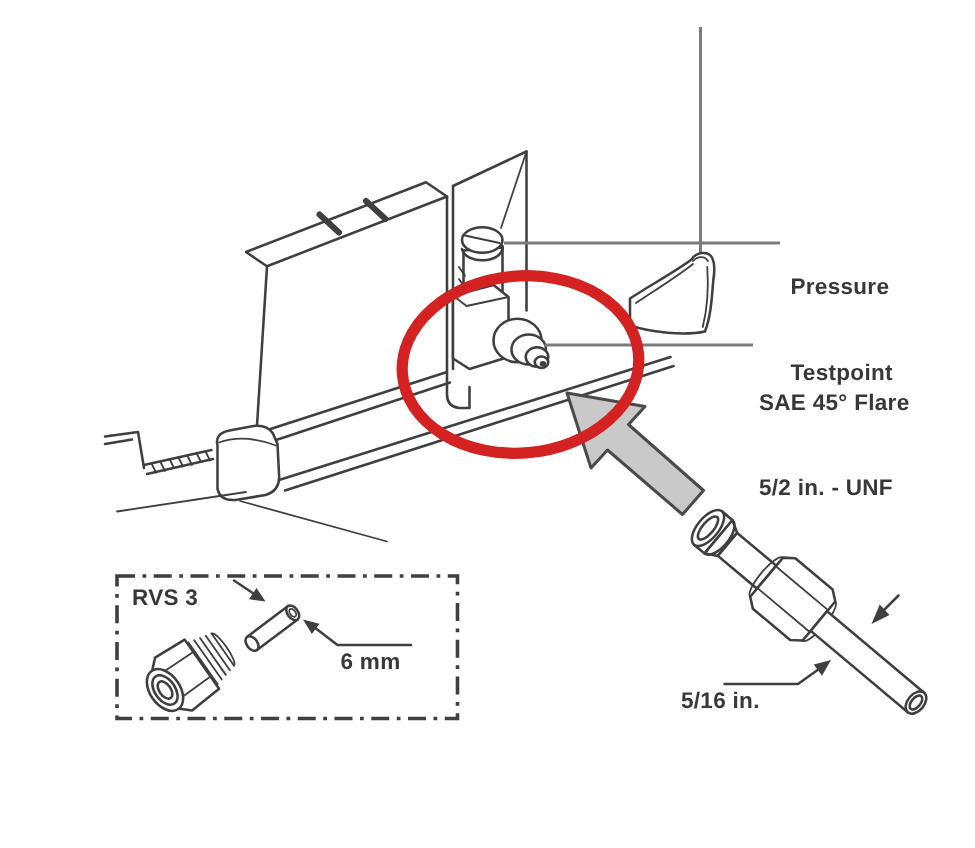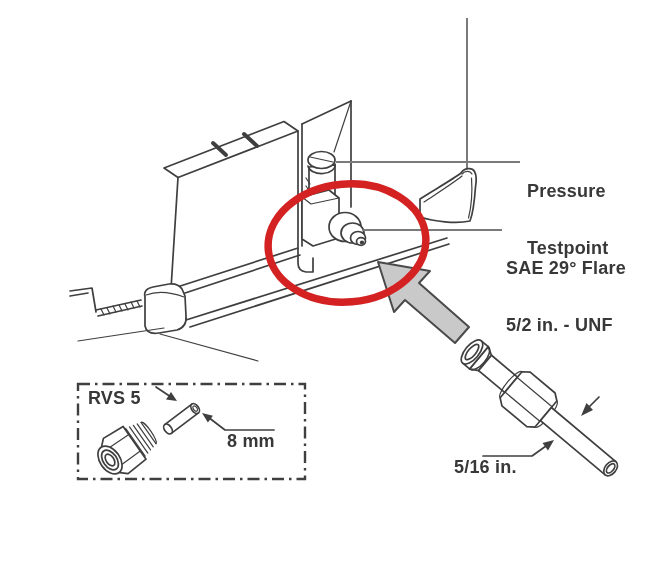--- a/index.html
+++ b/index.html
@@ -11,21 +11,21 @@
   .ln  {stroke:var(--line,#3f3f3f);stroke-width:1.7;fill:none;stroke-linecap:round;stroke-linejoin:round;}
   .lnf {stroke:var(--line,#3f3f3f);stroke-width:1.7;fill:#ffffff;stroke-linejoin:round;}
   .thin{stroke-width:1.2;}
   .slot{stroke-width:4;}
   .dash{stroke:var(--line,#3f3f3f);stroke-width:2.4;fill:none;stroke-dasharray:12 5 2.5 5;}
   .leader{stroke:var(--leader,#7b7b7b);stroke-width:2;fill:none;}
   .ah  {fill:var(--line,#3f3f3f);stroke:none;}
   .red {stroke:var(--highlight,#d42121);stroke-width:7.5;fill:none;}
   .arrowbody{fill:var(--arrow-fill,#c9c9c9);stroke:var(--arrow-edge,#4a4a4a);stroke-width:2;stroke-linejoin:round;}
   
-  .lbl{position:absolute;font-weight:700;font-size:18px;line-height:19px;
+  .lbl{position:absolute;font-weight:700;font-size:15px;line-height:19px;
        color:var(--text,#383838);white-space:pre;letter-spacing:.2px;}
 </style>
 </head>
 <body>
 
 <div class="stage">
 
 <svg width="650" height="565" viewBox="0 0 650 565">
 
   <g>
@@ -139,23 +139,23 @@
     <polygon class="ah" points="202,413 212.9,415.8 207.9,422.6"></polygon>
   </g>
 </svg>
 
   <div class="lbl" style="left:527px;top:144px;">
     <div>Pressure</div>
     <div>Testpoint</div>
   </div>
 
   <div class="lbl" style="left:506px;top:221px;">
-    <div>SAE 29° Flare</div>
+    <div>SAE 45° Flare</div>
     <div>5/2 in. - UNF</div>
   </div>
 
-  <div class="lbl" style="left:88px;top:389px;">RVS 5</div>
+  <div class="lbl" style="left:88px;top:389px;">RVS 3</div>
 
-  <div class="lbl" style="left:227px;top:432px;">8 mm</div>
+  <div class="lbl" style="left:227px;top:432px;">6 mm</div>
 
   <div class="lbl" style="left:454px;top:458px;">5/16 in.</div>
 
 </div>
 
 </body></html>

